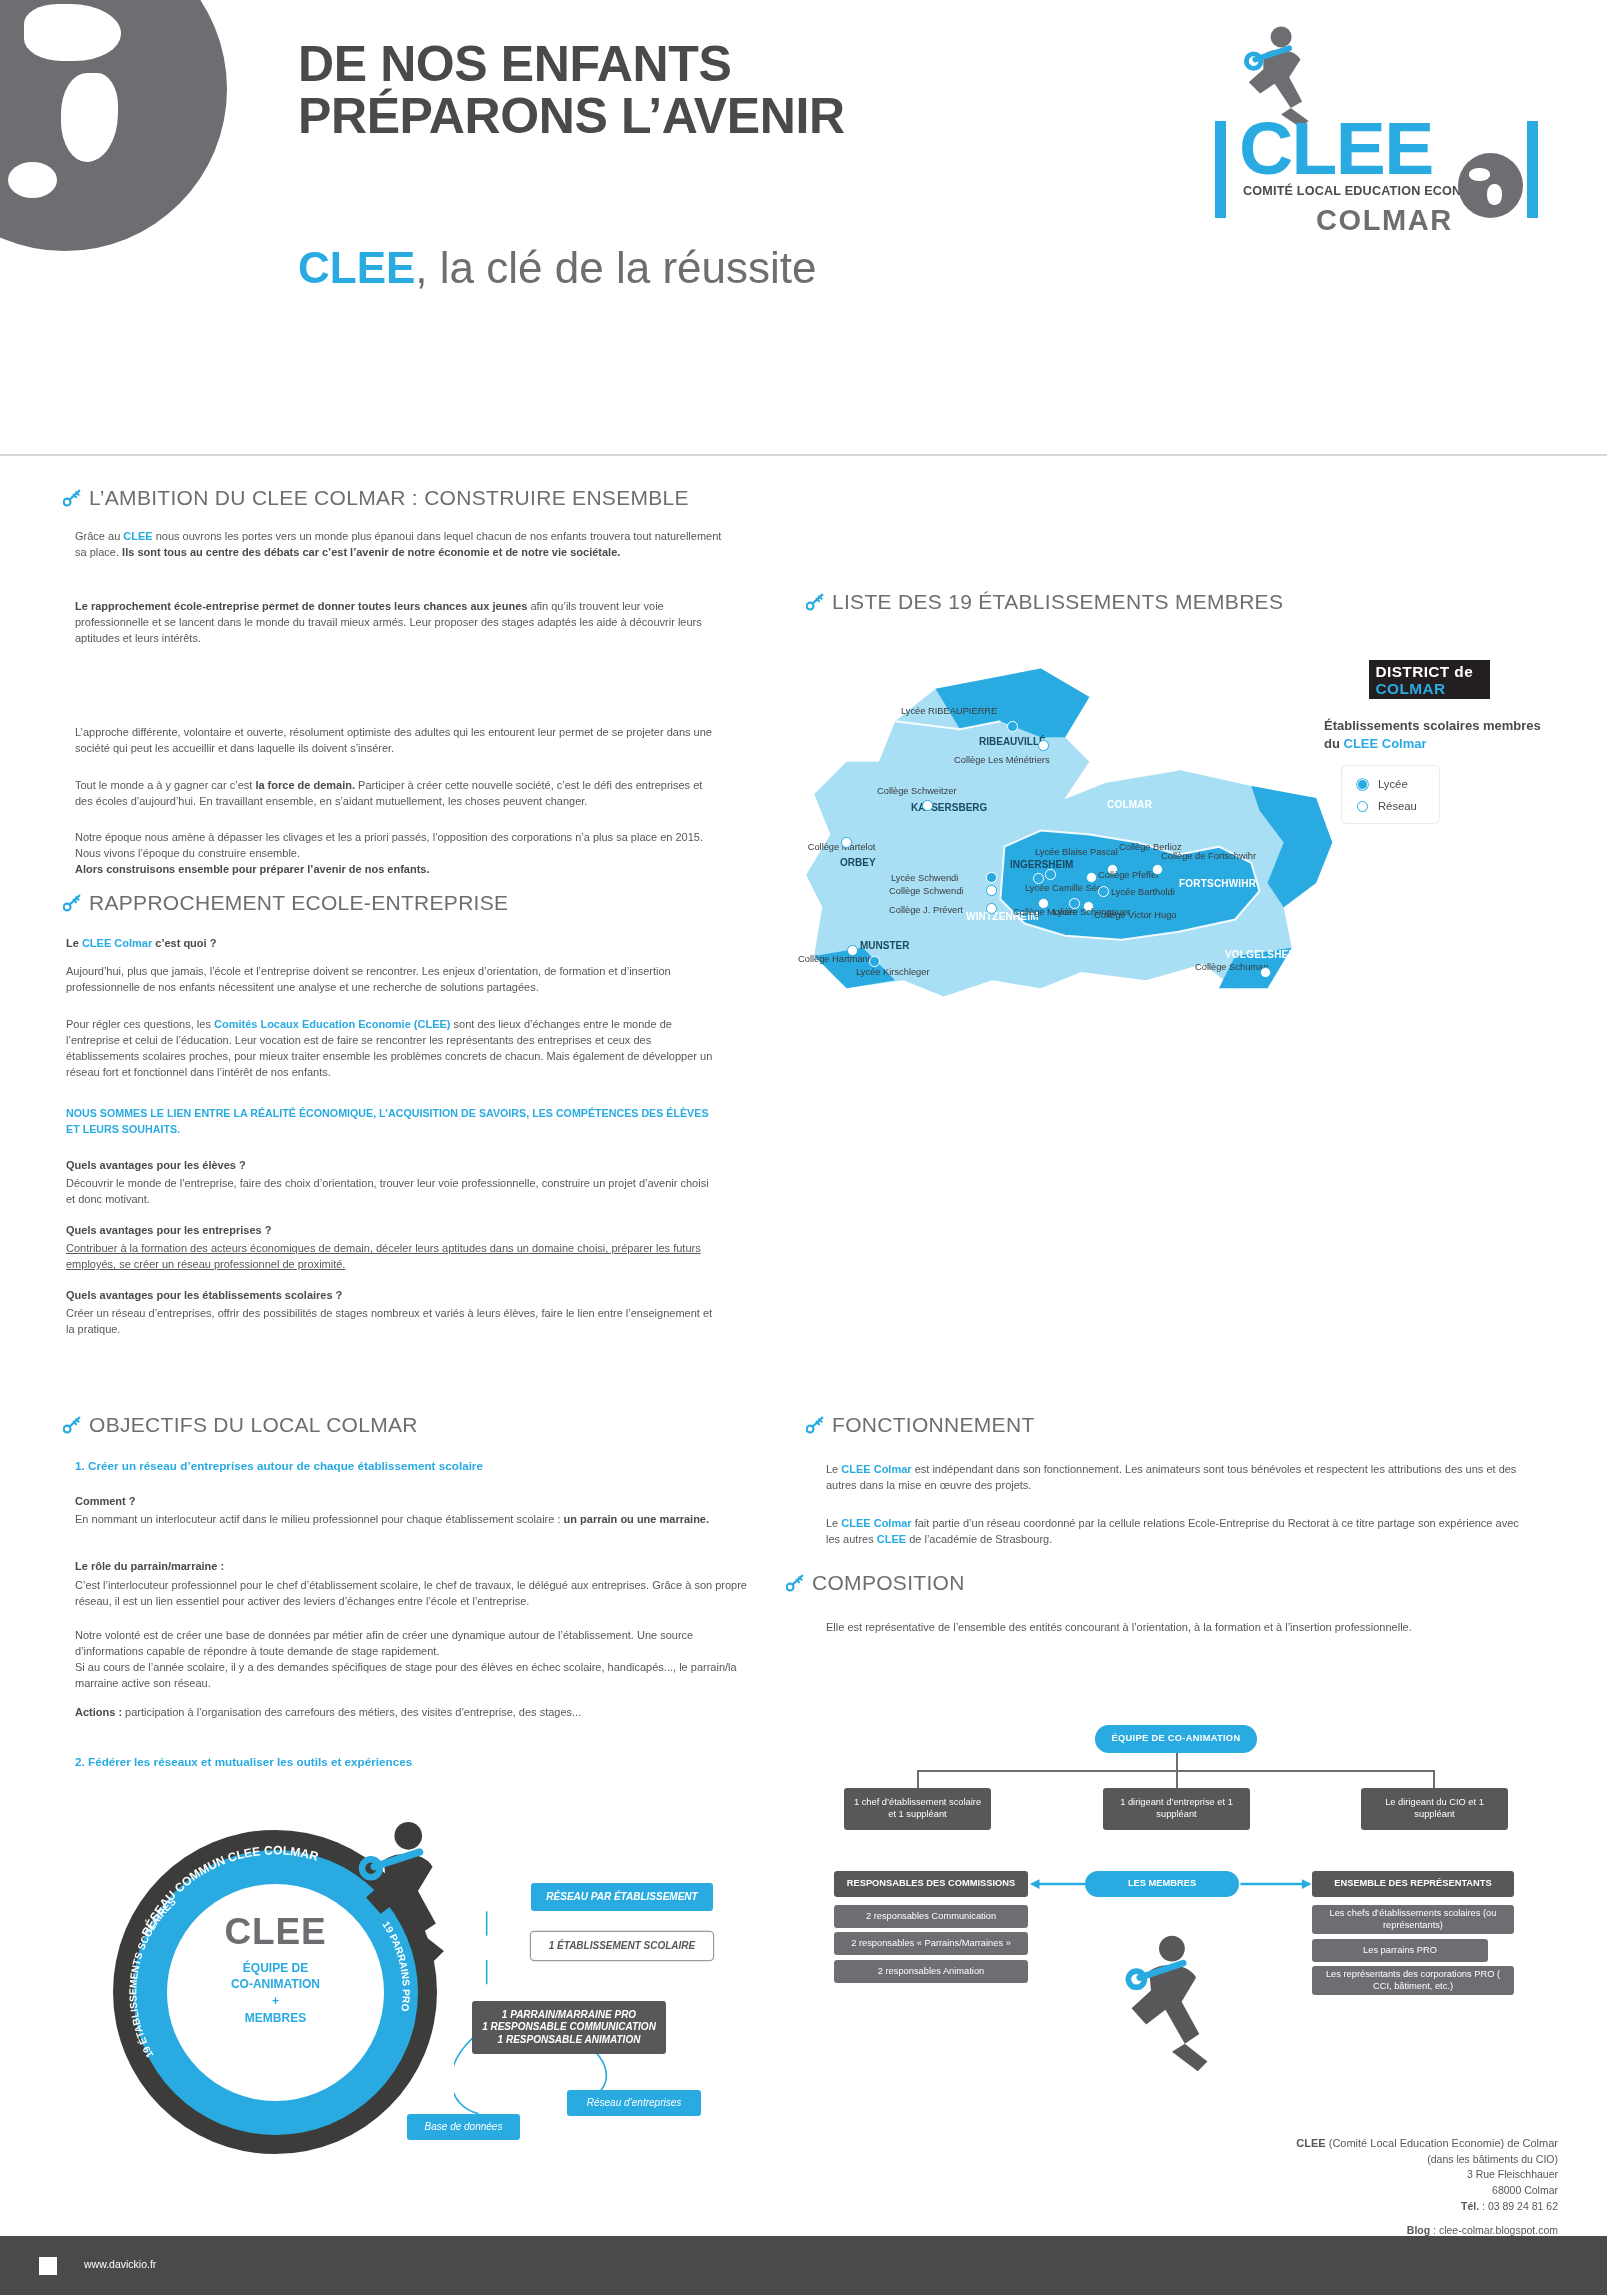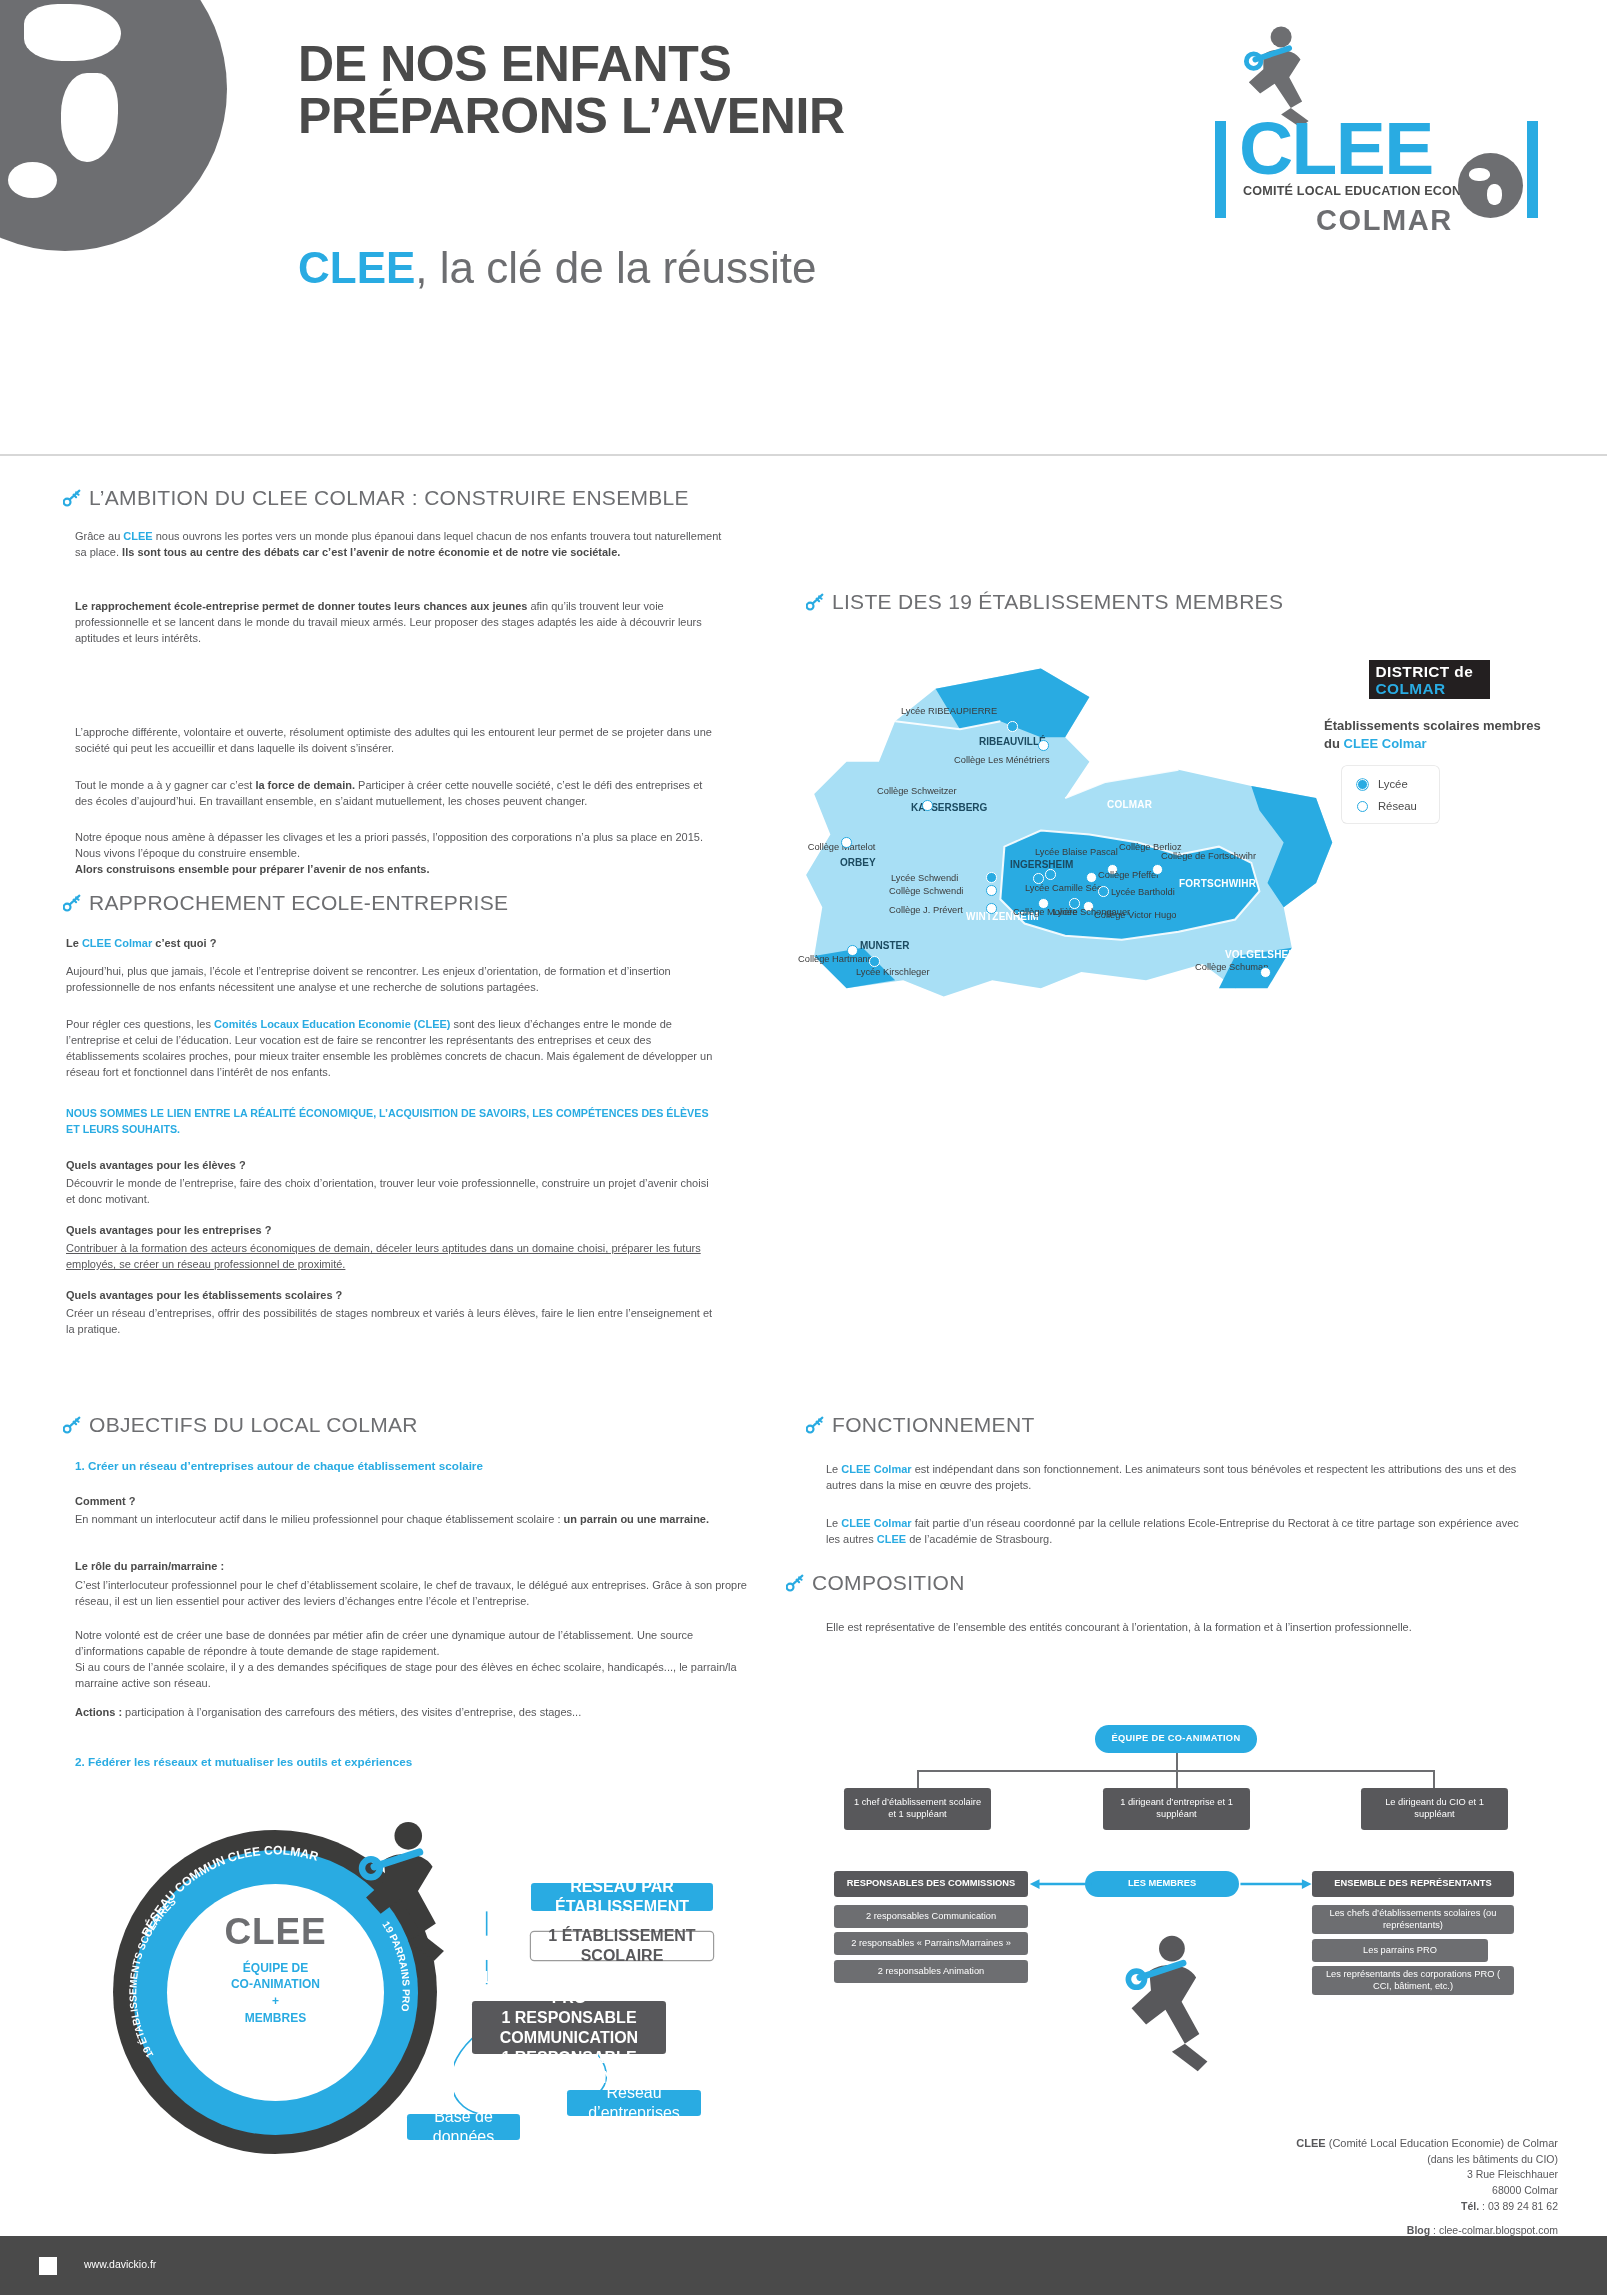--- a/index.html
+++ b/index.html
@@ -84,21 +84,21 @@
   .circle-wrap { position:absolute; left:97px; top:1822px; width:364px; height:348px; }
   .ring-outer { position:absolute; left:16px; top:8px; width:324px; height:324px; border-radius:50%; background:#3c3c3b; }
   .ring-mid { position:absolute; left:36px; top:27.5px; width:285px; height:285px; border-radius:50%; background:#29abe2; }
   .ring-inner { position:absolute; left:70px; top:62px; width:217px; height:217px; border-radius:50%; background:#fff; }
   .ring-center { position:absolute; left:70px; top:89px; width:217px; text-align:center; }
   .ring-center .t1 { font-size:37px; font-weight:bold; color:#6d6e71; letter-spacing:0.8px; }
   .ring-center .t2 { font-size:12px; font-weight:bold; color:#29abe2; line-height:1.4; margin-top:6.5px; }
   .runner-circle { position:absolute; left:243px; top:-4px; width:130px; height:146px; }
 
   
-  .fbox { position:absolute; border-radius:3.2px; font-size:16px; font-weight:bold; color:#fff; display:flex; align-items:center; justify-content:center; text-align:center; padding:3.2px 6.5px; line-height:1.25; }
+  .fbox { position:absolute; border-radius:3.2px; font-size:10px; font-weight:bold; color:#fff; display:flex; align-items:center; justify-content:center; text-align:center; padding:3.2px 6.5px; line-height:1.25;font-style:italic; }
   .fbox.blue { background:#29abe2; }
   .fbox.gray { background:#58585b; }
 
   
   .org { position:absolute; left:826px; top:1725px; width:729px; height:348px; }
   .obox { position:absolute; border-radius:3.2px; font-size:9.3px; color:#fff; display:flex; align-items:center; justify-content:center; text-align:center; padding:3.2px 4.9px; line-height:1.28; }
   .obox.blue { background:#29abe2; font-weight:bold; }
   .obox.gray { background:#6d6e71; }
   .obox.dgray { background:#58585b; }
   .obox.bold { font-weight:bold; }

